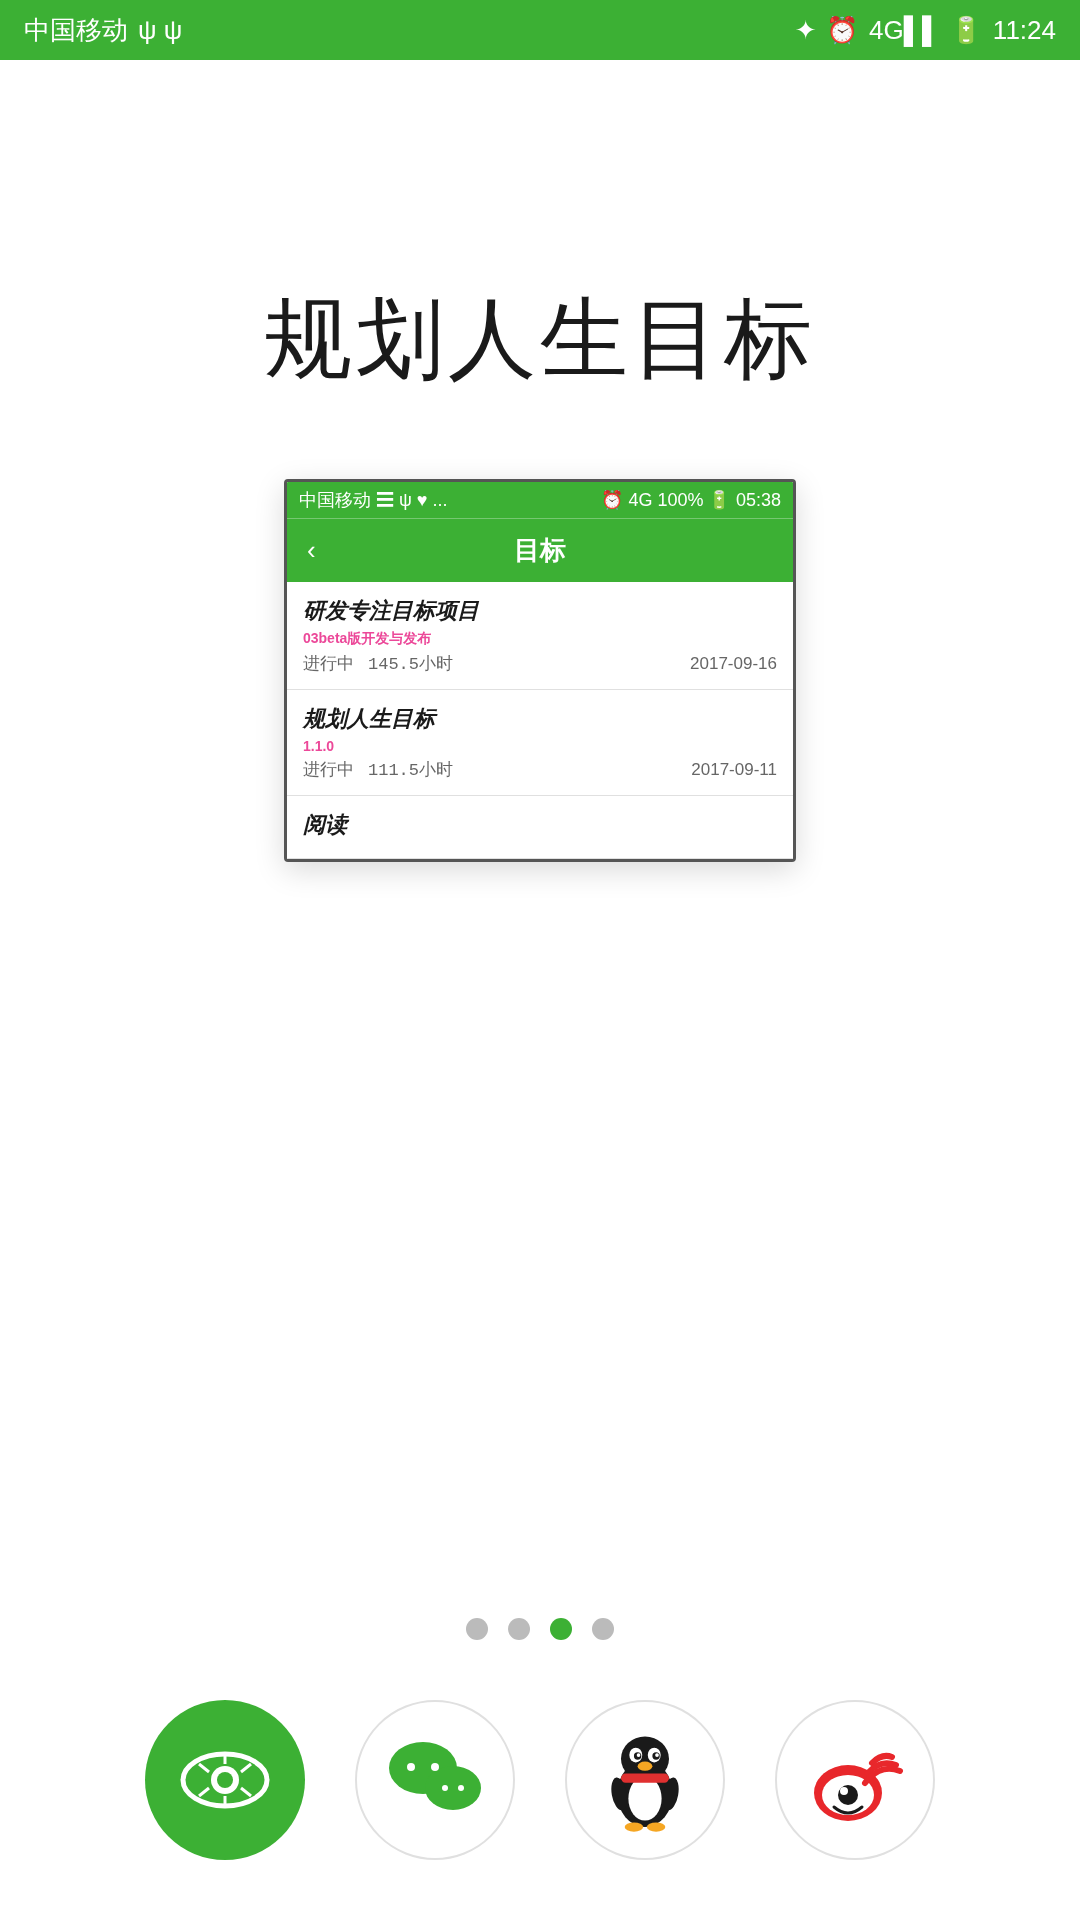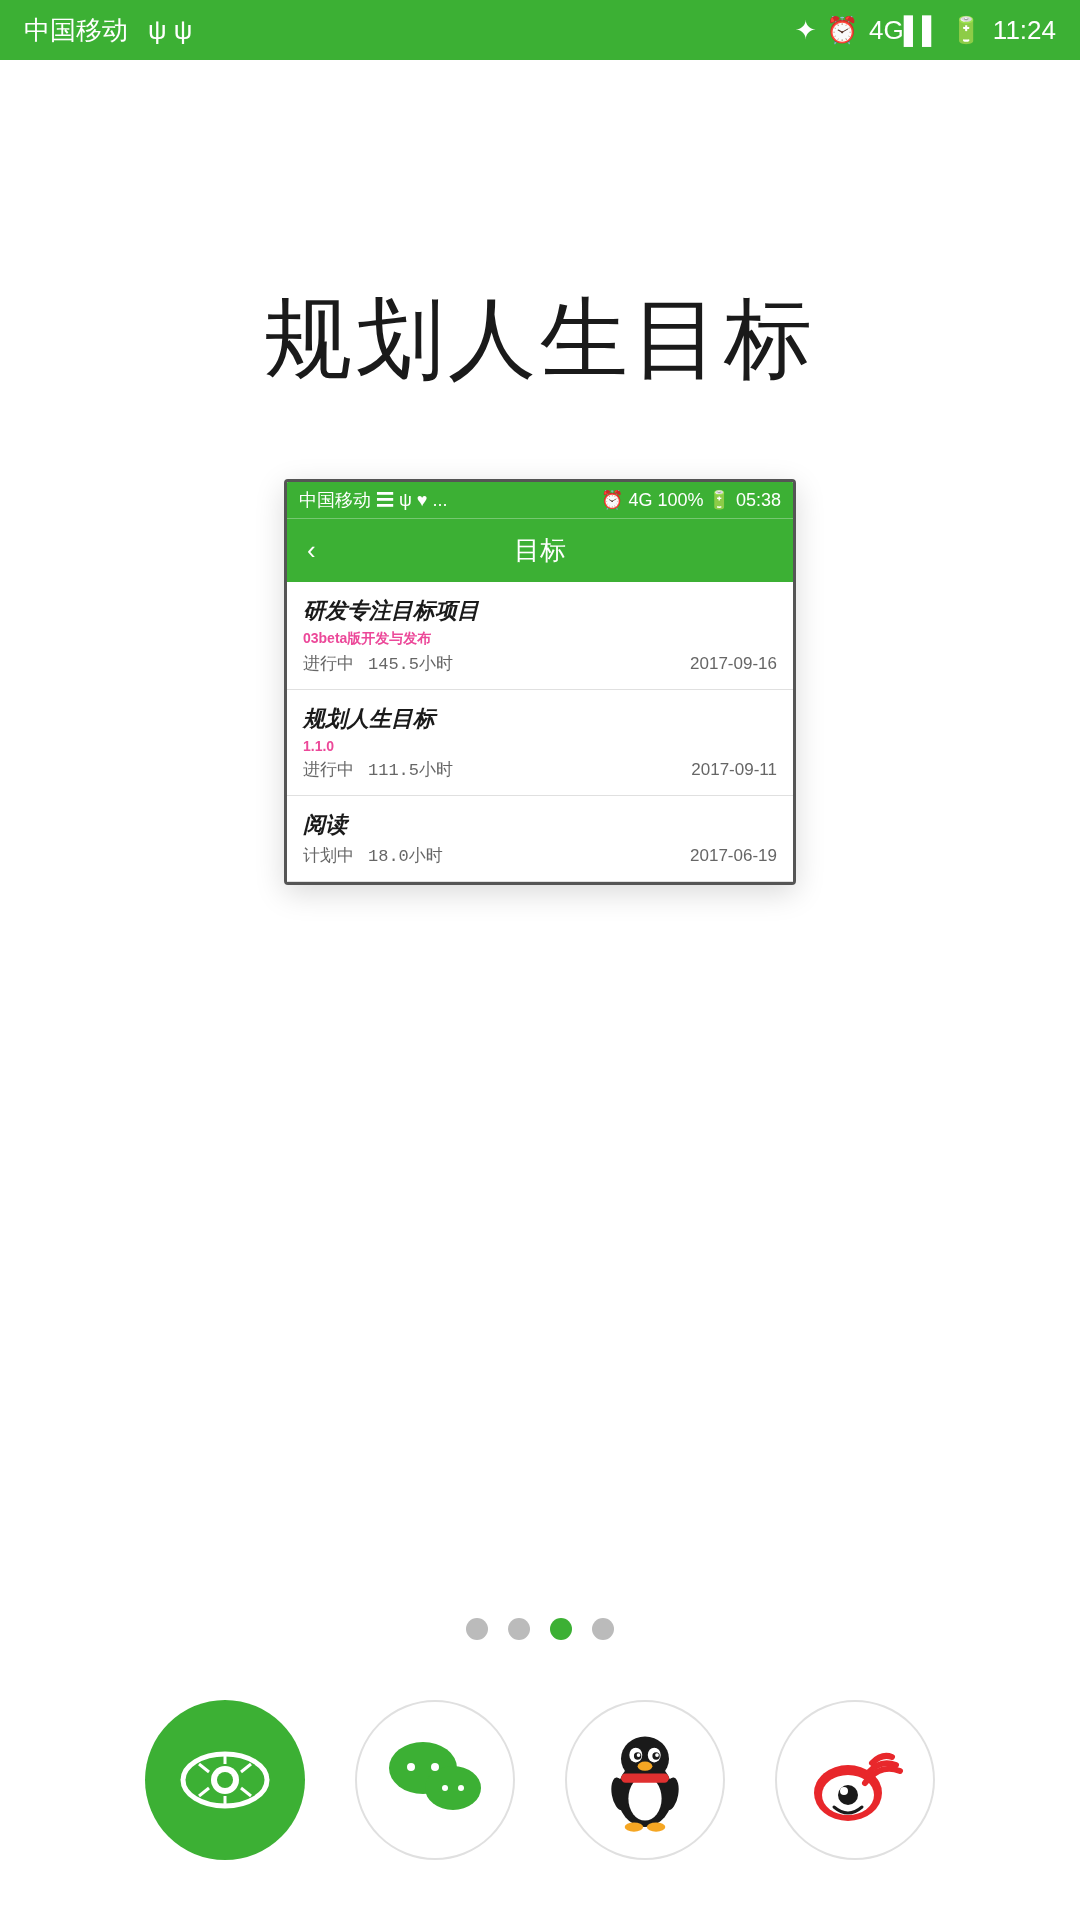--- a/index.html
+++ b/index.html
@@ -22,21 +22,21 @@
       display: flex;
       align-items: center;
       justify-content: space-between;
       padding: 0 24px;
       color: white;
       font-size: 26px;
     }
     .status-left {
       display: flex;
       align-items: center;
-      gap: 20px;
+      gap: 10px;
     }
     .status-right {
       display: flex;
       align-items: center;
       gap: 10px;
     }
 
     
     .main-content {
       width: 100%;
@@ -89,21 +89,21 @@
       justify-content: center;
       position: relative;
       border-top: 1px solid rgba(255,255,255,0.3);
     }
     .mockup-header .back-arrow {
       position: absolute;
       left: 20px;
       font-size: 26px;
     }
     .mockup-header .header-title {
-      font-weight: normal;
+      font-weight: bold;
     }
 
     
     .mockup-list {
       background: white;
     }
     .mockup-list-item {
       padding: 14px 16px;
       border-bottom: 1px solid #e0e0e0;
     }
@@ -232,27 +232,20 @@
           <div class="mockup-item-meta-left">
             <span>进行中</span>
             <span>111.5小时</span>
           </div>
           <span>2017-09-11</span>
         </div>
       </div>
 
       <div class="mockup-list-item">
         <div class="mockup-item-title">阅读</div>
-        <div class="mockup-item-meta">
-          <div class="mockup-item-meta-left">
-            <span>计划中</span>
-            <span>18.0小时</span>
-          </div>
-          <span>2017-06-19</span>
-        </div>
       </div>
 
     </div>
   </div>
 
   <div class="spacer"></div>
 
   <div class="pagination-dots">
     <div class="dot"></div>
     <div class="dot"></div>

